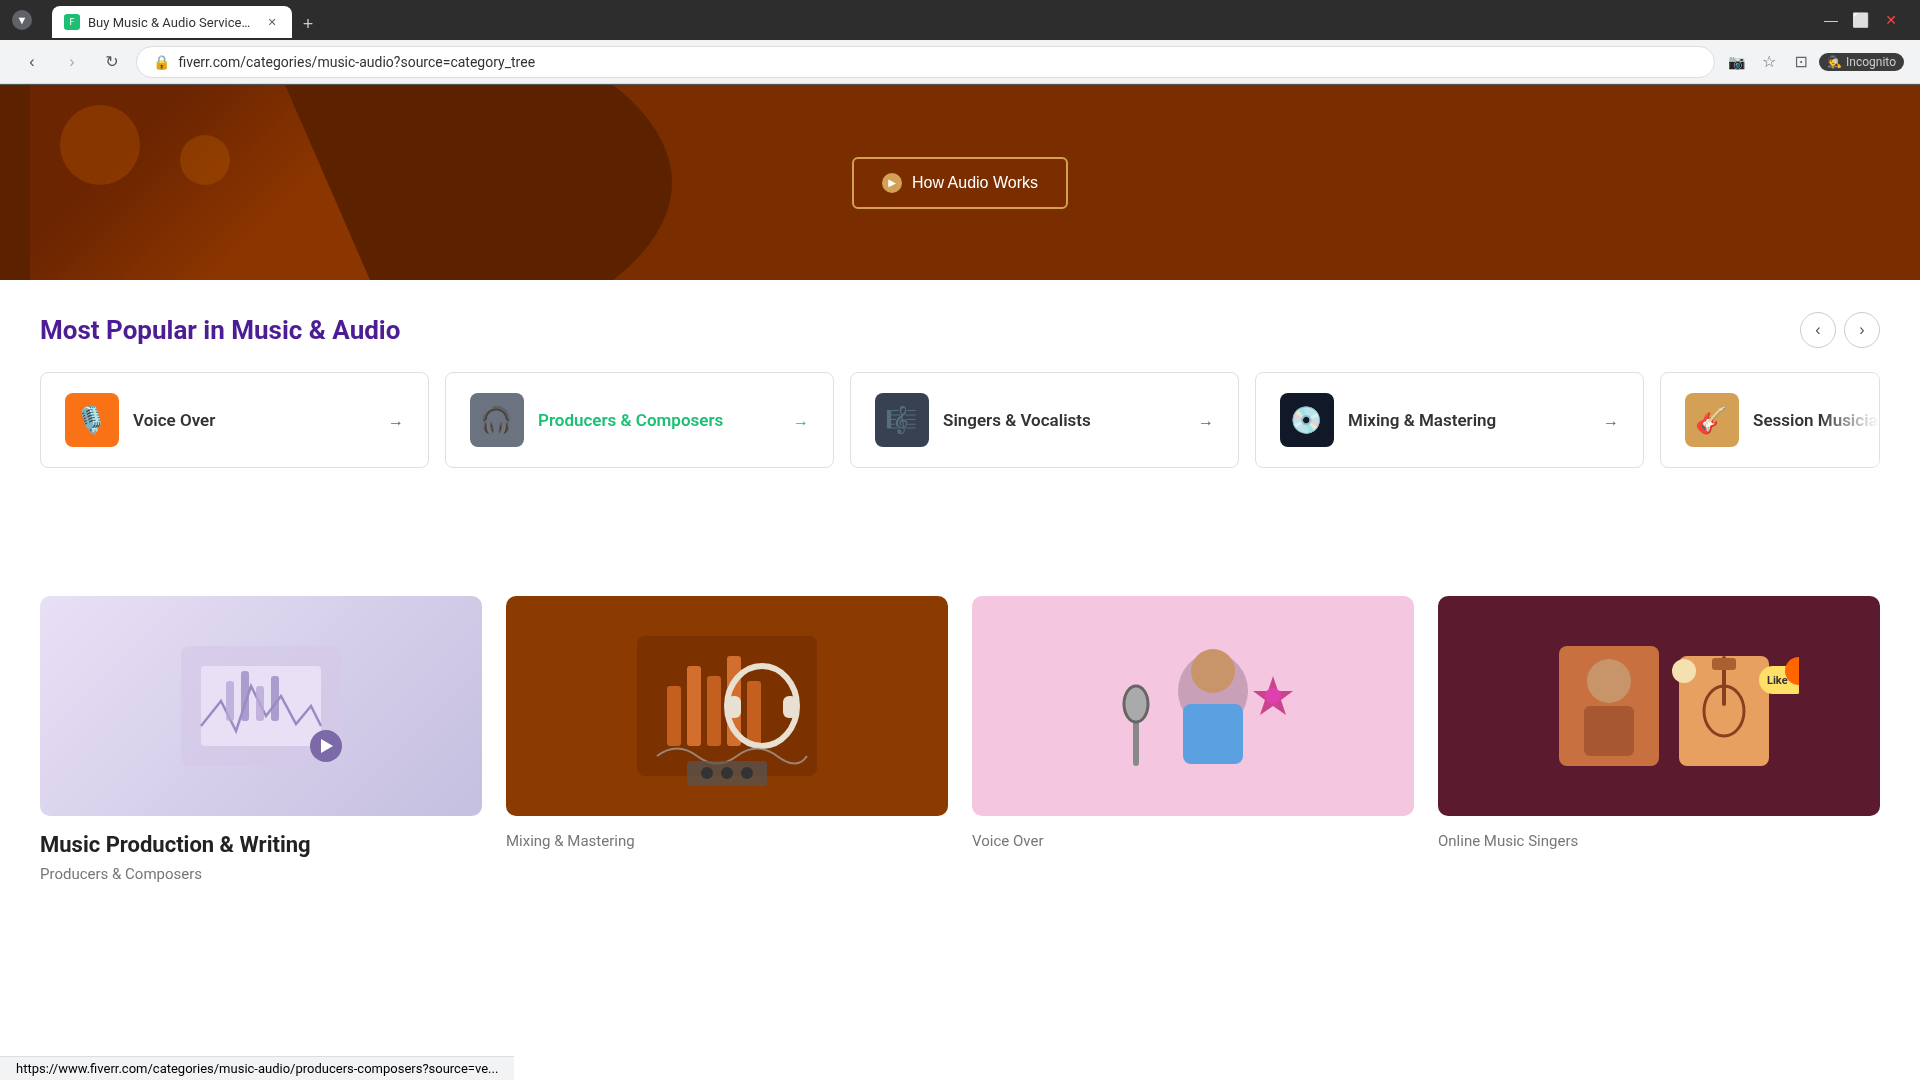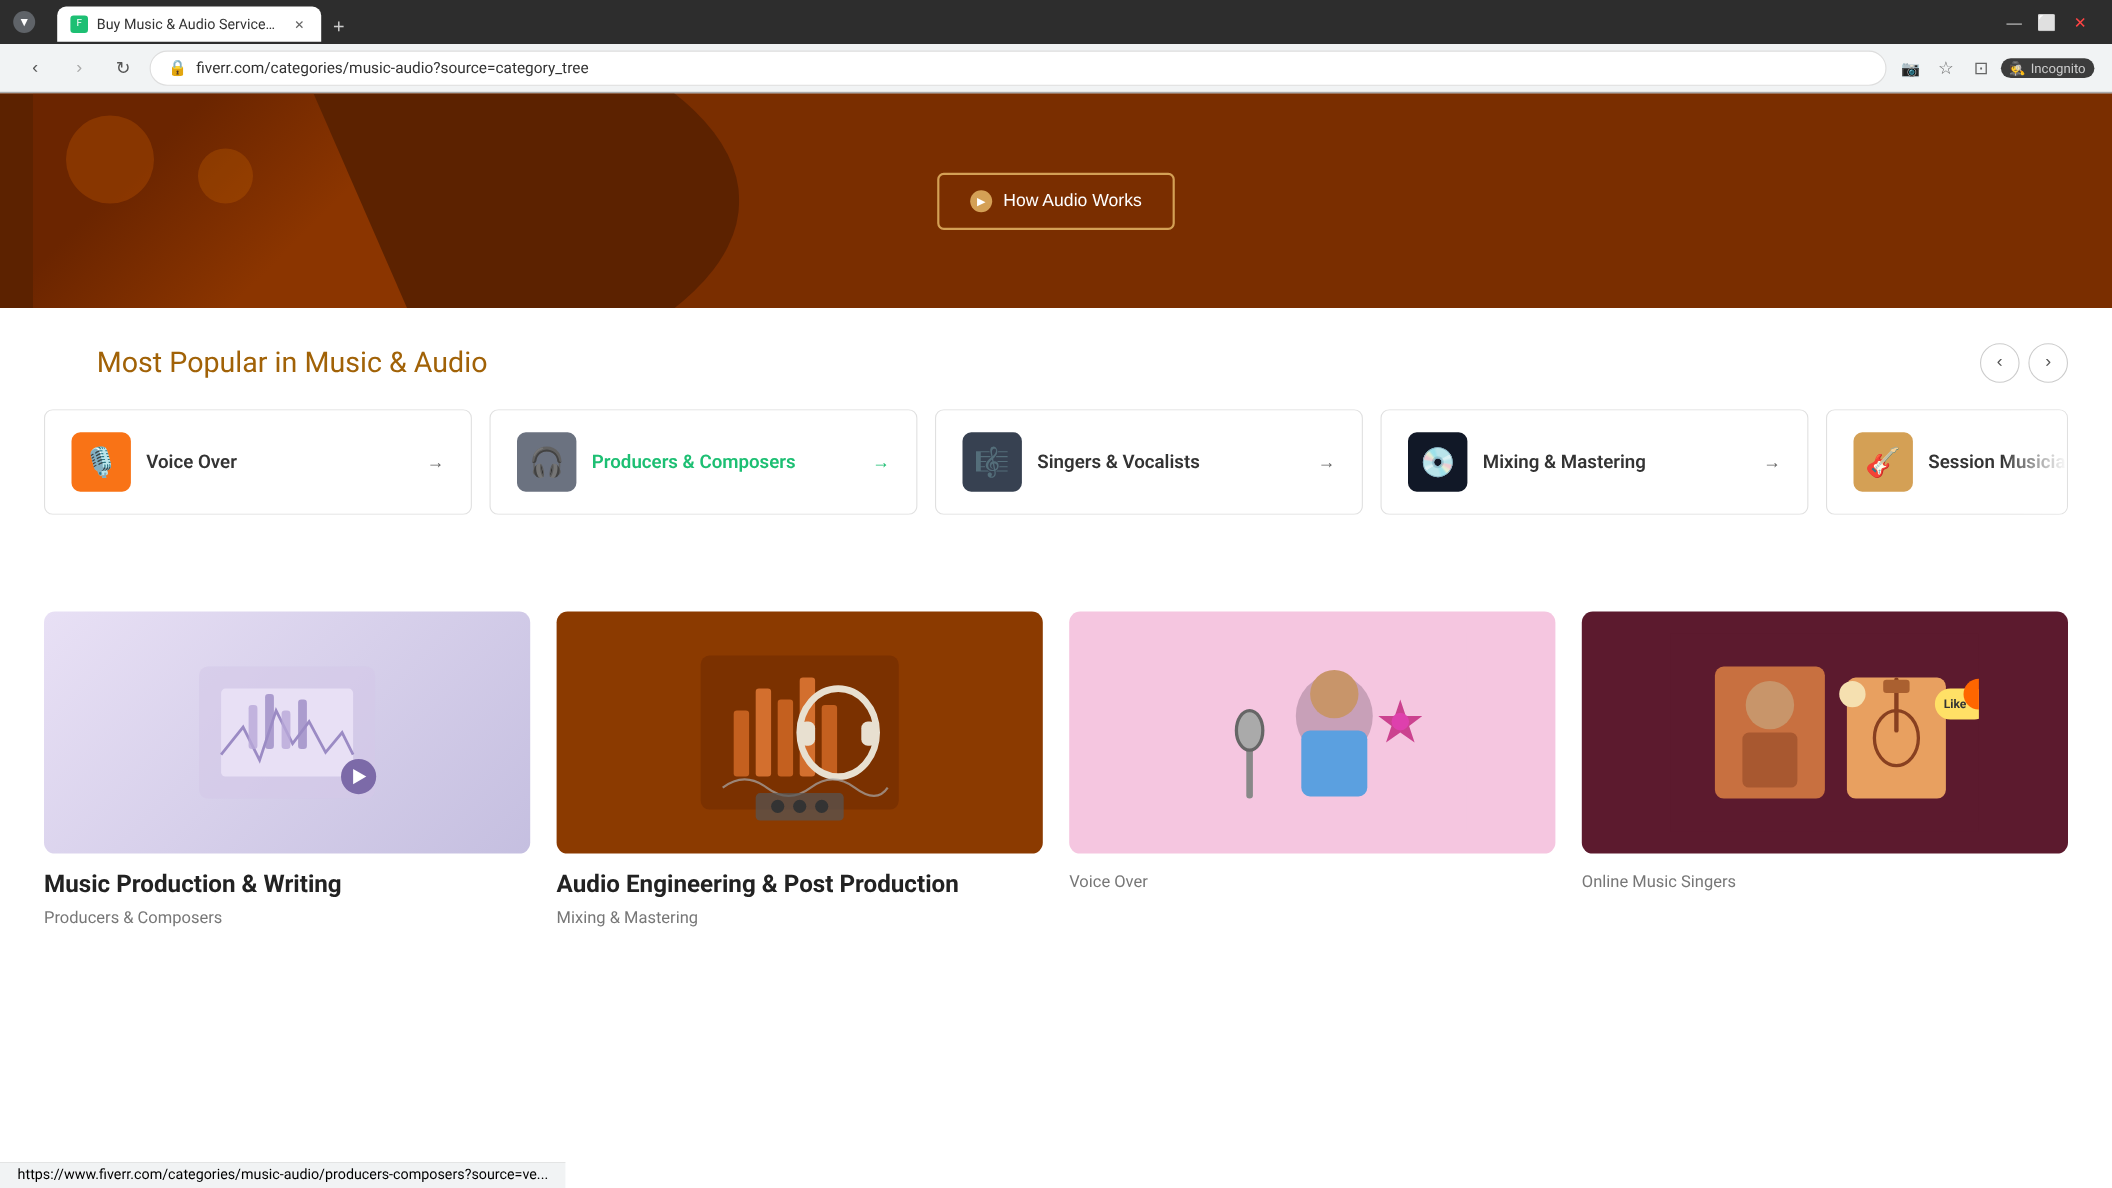--- a/index.html
+++ b/index.html
@@ -189,23 +189,22 @@
       padding: 32px 40px;
     }
     .section-header {
       display: flex;
       align-items: center;
       justify-content: space-between;
       margin-bottom: 24px;
     }
     .section-title {
       font-size: 26px;
-      font-weight: 400;
-      color: #a16207;
-      margin-left: 48px;
+      font-weight: 700;
+      color: #4c1d95;
     }
     .carousel-nav {
       display: flex;
       gap: 8px;
     }
     .carousel-btn {
       width: 36px; height: 36px;
       border: 1px solid #ccc;
       border-radius: 50%;
       background: #fff;
@@ -262,20 +261,21 @@
 
     
     .explore-grid {
       display: grid;
       grid-template-columns: repeat(4, 1fr);
       gap: 24px;
       margin-top: 24px;
     }
     .explore-card {
       cursor: pointer;
+      margin-top: 40px;
     }
     .explore-card-image {
       width: 100%;
       height: 220px;
       border-radius: 10px;
       overflow: hidden;
       margin-bottom: 16px;
       position: relative;
     }
     .explore-card-title {
@@ -490,21 +490,20 @@
             <rect x="196" y="80" width="14" height="22" rx="6" fill="#e8e0d0"></rect>
 
             <path d="M70,140 Q90,125 110,140 Q130,155 150,140 Q170,125 190,140 Q210,155 220,140" stroke="#aaa" stroke-width="2" fill="none" opacity="0.7"></path>
 
             <rect x="100" y="145" width="80" height="25" rx="4" fill="#555" opacity="0.7"></rect>
             <circle cx="120" cy="157" r="6" fill="#333"></circle>
             <circle cx="140" cy="157" r="6" fill="#333"></circle>
             <circle cx="160" cy="157" r="6" fill="#333"></circle>
           </svg>
         </div>
-        <div class="explore-card-title">Audio Engineering &amp; Post Production</div>
         <div class="explore-card-sub">Mixing &amp; Mastering</div>
       </div>
 
       <div class="explore-card">
         <div class="explore-card-image img-pink">
           <svg width="280" height="180" viewBox="0 0 280 180">
 
             <rect x="0" y="0" width="280" height="180" fill="#f5c6e0"></rect>
 
             <ellipse cx="160" cy="75" rx="35" ry="38" fill="#c8a0b8"></ellipse>

